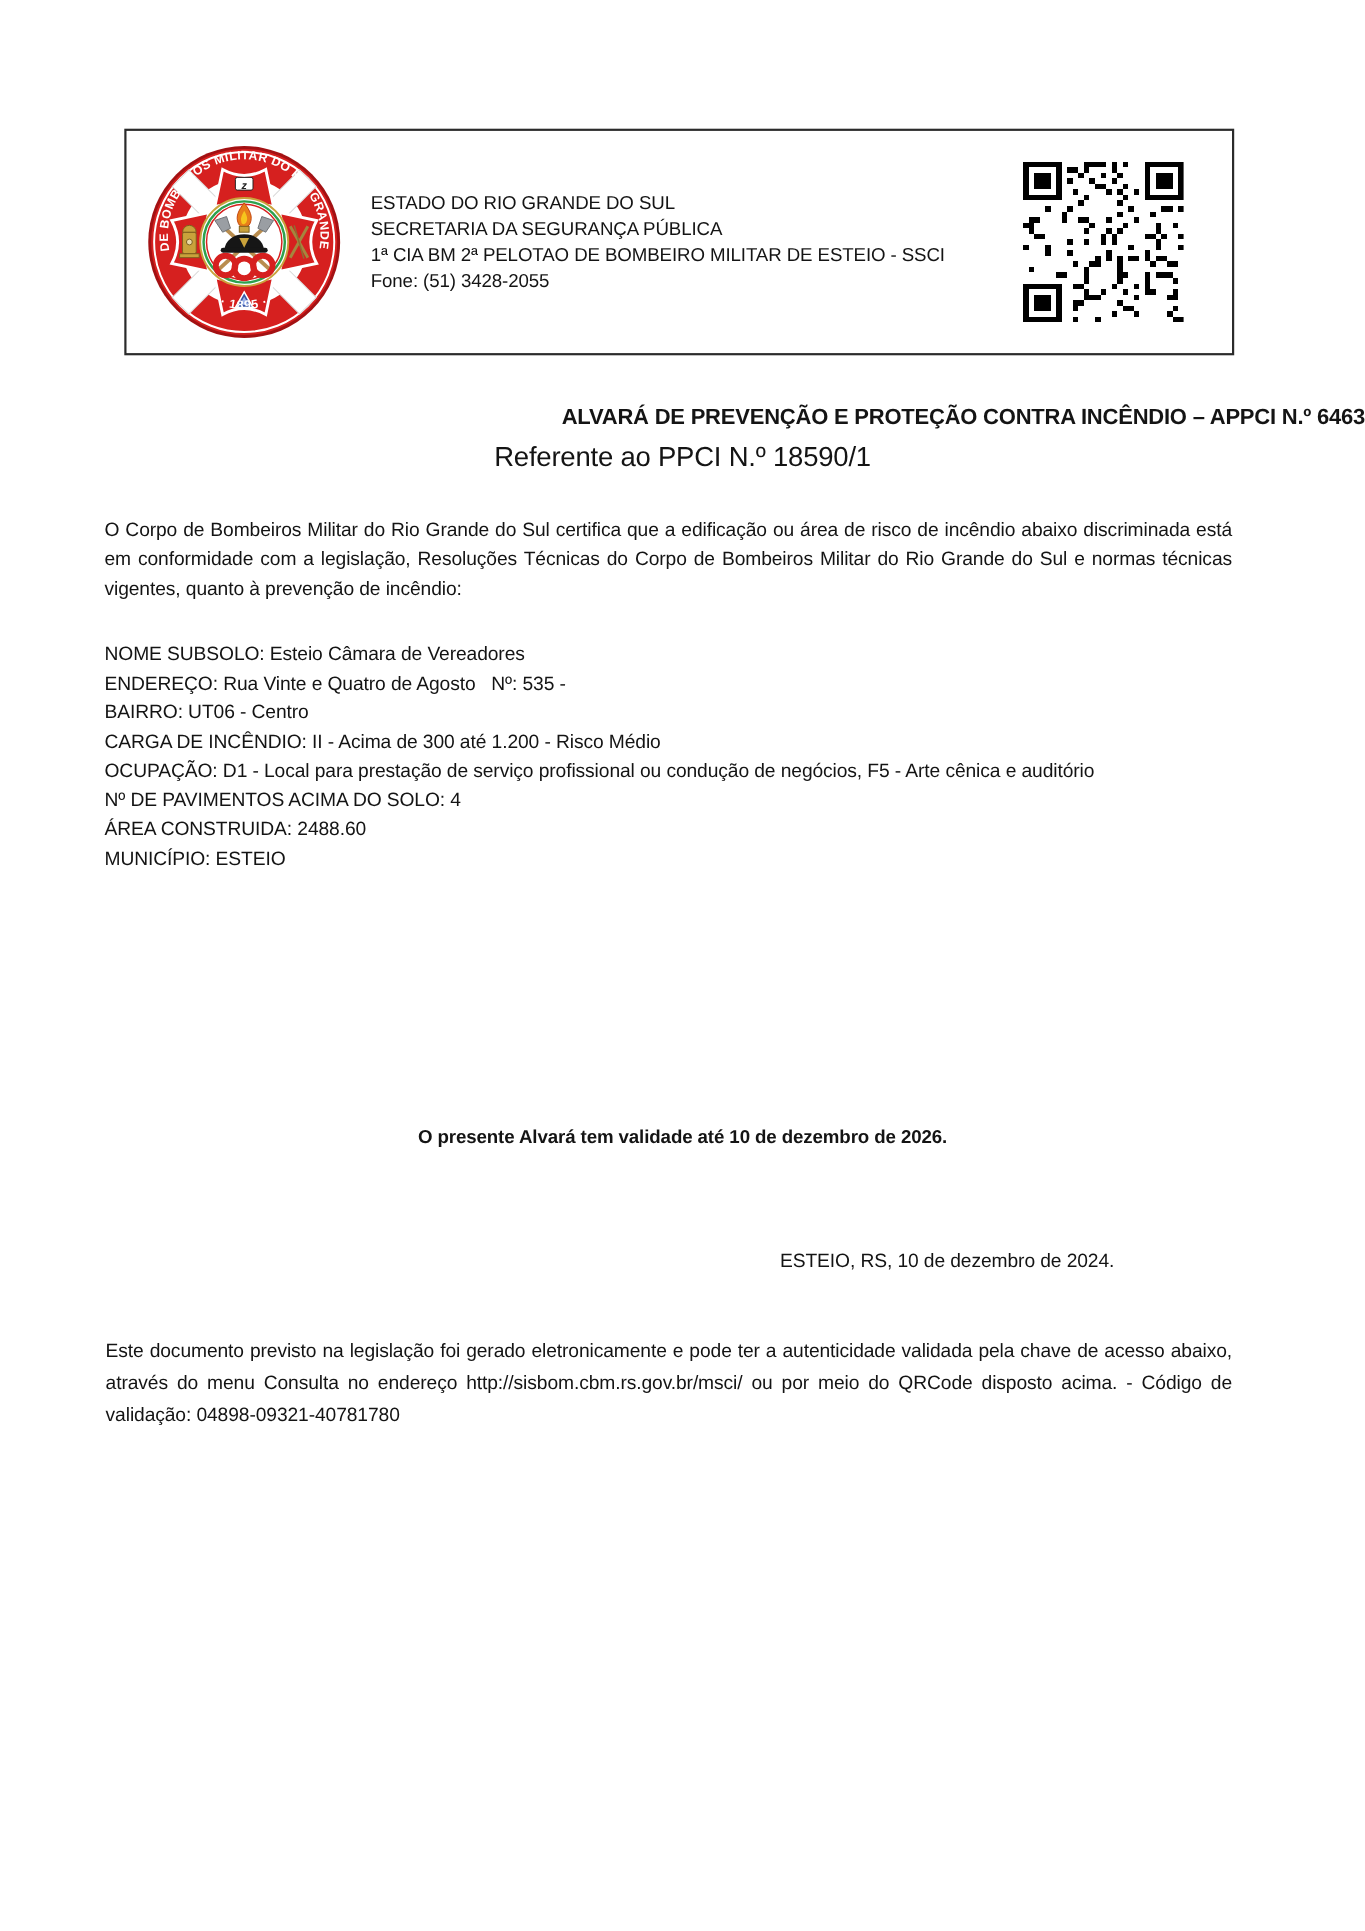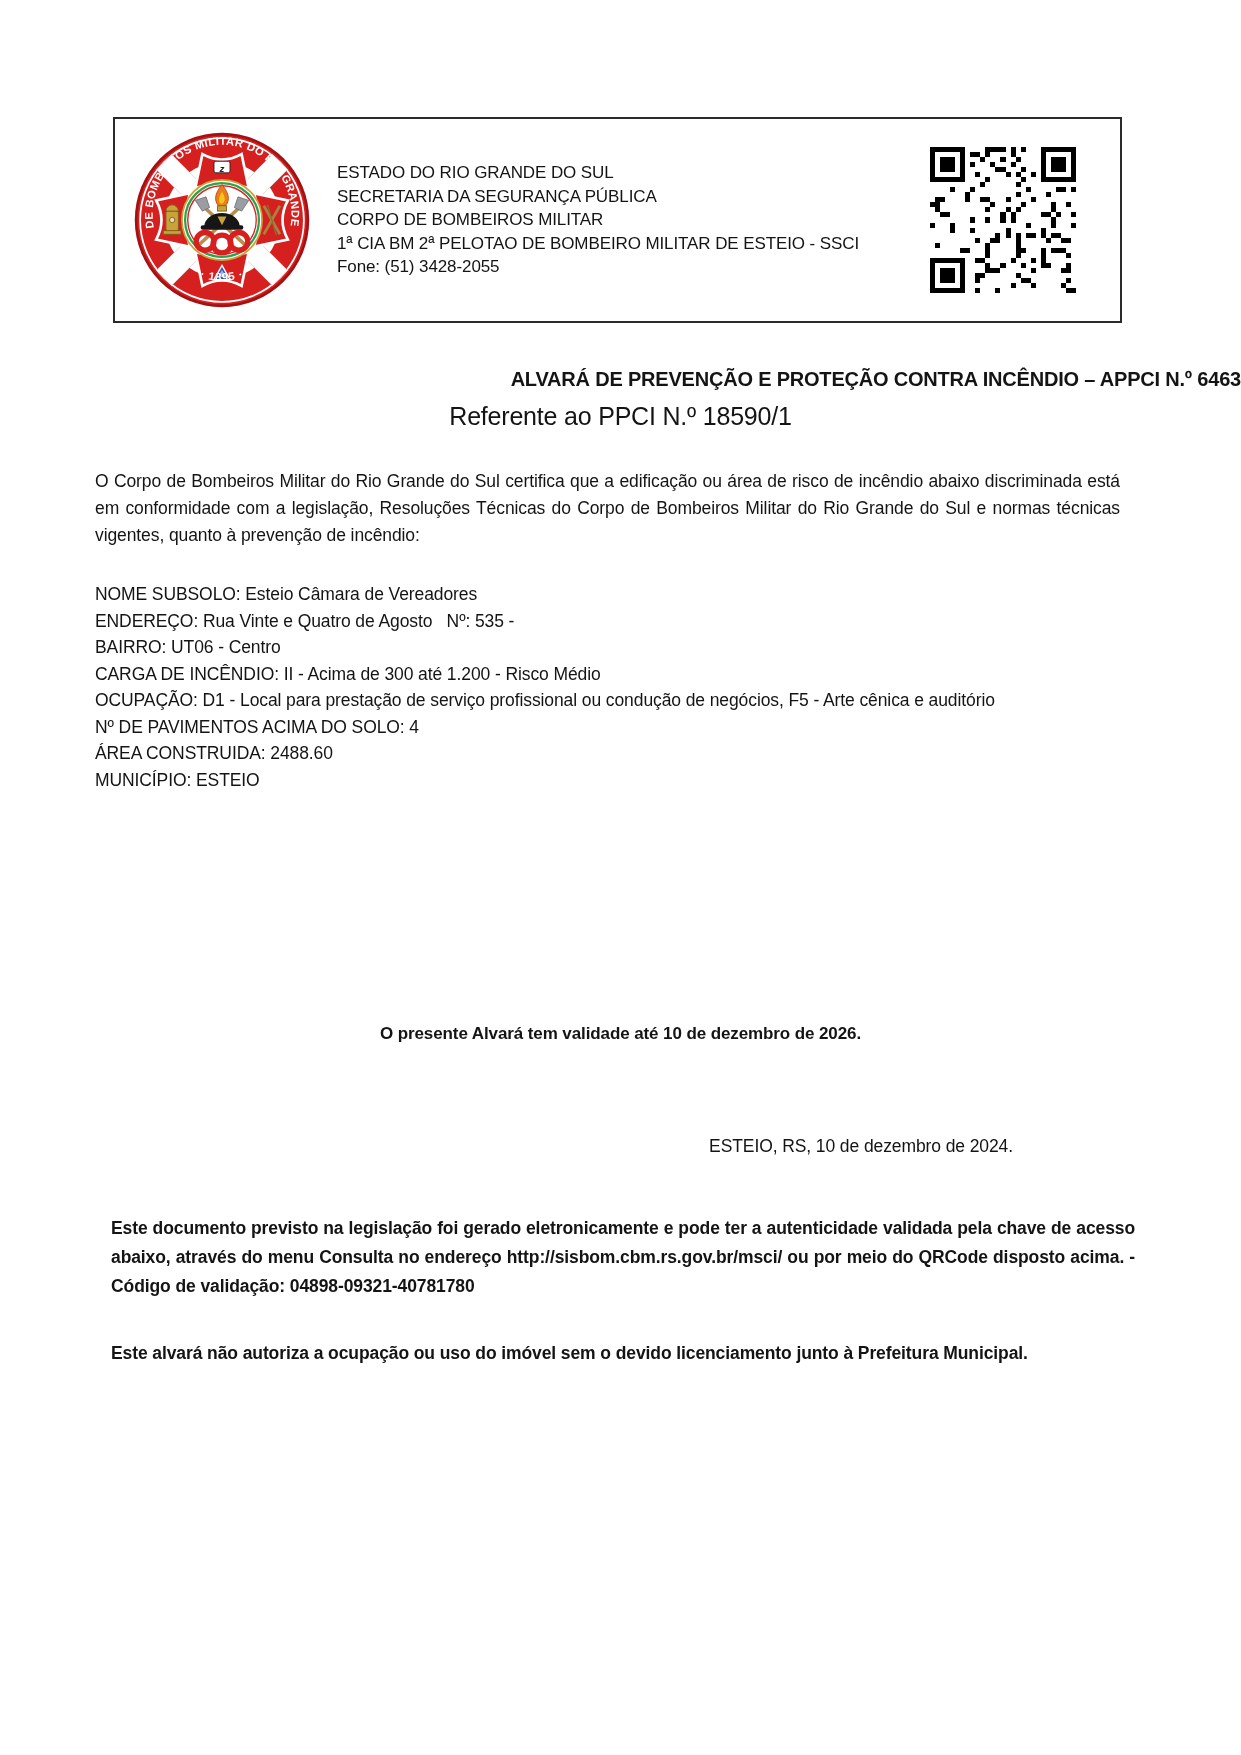--- a/index.html
+++ b/index.html
@@ -42,22 +42,22 @@
   .fields .field-line { white-space:pre-wrap; }
   .validity {
     position:absolute; top:1024px; left:0; width:100%;
     text-align:center; font-weight:bold; font-size:17px; letter-spacing:-0.1px;
   }
   .place-date {
     position:absolute; top:1136px; right:228px;
     font-size:17.5px; letter-spacing:-0.1px;
   }
   .auth-note {
-    position:absolute; top:1214px; left:111px; width:1024px;
-    font-size:17.5px; line-height:29px; text-align:justify; letter-spacing:-0.1px;font-weight:bold;
+    position:absolute; top:1214px; left:96px; width:1024px;
+    font-size:17.5px; line-height:29px; text-align:justify; letter-spacing:-0.1px;
   }
   .disclaimer {
     position:absolute; top:1340px; left:111px; width:1008px;
     font-weight:bold; font-size:17.5px; line-height:27px; text-align:justify; letter-spacing:-0.1px;
   }
 </style>
 </head>
 <body>
 
 <div class="page">
@@ -151,21 +151,20 @@
         </text>
         <text font-family="Liberation Sans, sans-serif" font-size="12.5" font-weight="bold" fill="#ffffff" letter-spacing="1">
           <textPath href="#ringBottom" startOffset="50%" text-anchor="middle">· 1895 ·</textPath>
         </text>
       </svg>
     </div>
 
     <div class="org-lines">
       <div>ESTADO DO RIO GRANDE DO SUL</div>
       <div>SECRETARIA DA SEGURANÇA PÚBLICA</div>
-      <div>CORPO DE BOMBEIROS MILITAR</div>
       <div>1ª CIA BM 2ª PELOTAO DE BOMBEIRO MILITAR DE ESTEIO - SSCI</div>
       <div>Fone: (51) 3428-2055</div>
     </div>
 
     <div class="qr-wrap">
       <svg id="qr-svg" viewBox="0 0 145 145" shape-rendering="crispEdges">
           <rect x="0" y="0" width="145" height="145" fill="#ffffff"></rect>
           <rect x="55" y="0" width="5" height="5" fill="#000"></rect>
           <rect x="60" y="0" width="5" height="5" fill="#000"></rect>
           <rect x="65" y="0" width="5" height="5" fill="#000"></rect>
@@ -332,15 +331,14 @@
     <div class="field-line">ÁREA CONSTRUIDA: 2488.60</div>
     <div class="field-line">MUNICÍPIO: ESTEIO</div>
   </div>
 
   <div class="validity">O presente Alvará tem validade até 10 de dezembro de 2026.</div>
 
   <div class="place-date">ESTEIO, RS, 10 de dezembro de 2024.</div>
 
   <div class="auth-note">Este documento previsto na legislação foi gerado eletronicamente e pode ter a autenticidade validada pela chave de acesso abaixo, através do menu Consulta no endereço http://sisbom.cbm.rs.gov.br/msci/ ou por meio do QRCode disposto acima. - Código de validação: 04898-09321-40781780</div>
 
-  <div class="disclaimer">Este alvará não autoriza a ocupação ou uso do imóvel sem o devido licenciamento junto à Prefeitura Municipal.</div>
 
 </div>
 
 </body></html>

